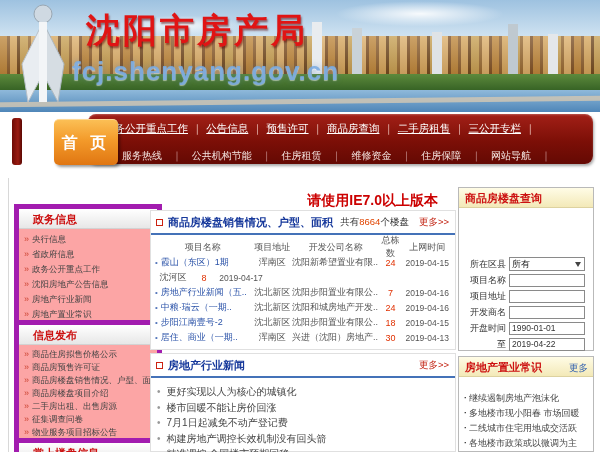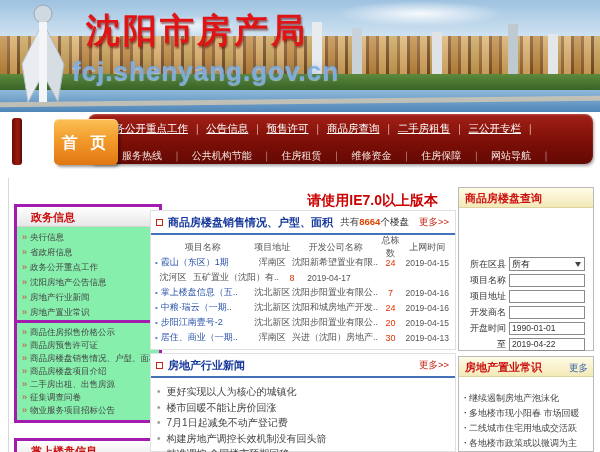--- a/index.html
+++ b/index.html
@@ -42,38 +42,38 @@
   .nav-row2 a { color:#f5e6e2; font-size:10px; cursor:pointer; }
   .nav-row2 a::after { content:"｜"; color:#c99; margin:0 10px; }
   .home-tab { position:absolute; left:54px; top:7px; width:64px; height:46px; border-radius:5px;
     background:linear-gradient(180deg,#fbbf55 0%, #f39a2a 45%, #e07612 100%);
     border-top:1px solid #ffd894; box-shadow:2px 2px 3px rgba(0,0,0,.4);
     color:#fff; font-size:16px; font-weight:bold; text-align:center; line-height:46px; letter-spacing:4px; cursor:pointer; }
 
   .v-line { position:absolute; left:8px; top:178px; height:274px; width:1px; background:#d8d8d8; }
 
   
-  .side-box { position:absolute; left:14px; width:148px; background:#86efac; border:3px solid #a21caf; }
+  .side-box { position:absolute; left:14px; width:148px; background:#fca5a5; border:5px solid #a21caf; }
   .side-head { height:20px; background:linear-gradient(180deg,#ffffff,#e7e7e7); border-bottom:1px solid #d2d2d2;
     color:#cc1111; font-weight:bold; font-size:11px; padding:3px 0 0 14px; }
   .side-list { padding:3px 2px 3px 5px; }
   .side-item { font-size:8.5px; color:#444; line-height:15px; white-space:nowrap; overflow:hidden; cursor:pointer; }
   .side-item::before { content:"»"; color:#cc4433; margin-right:3px; font-size:9px; }
   .side-box.b2 .side-item { line-height:13px; }
 
   
   .notice { position:absolute; left:150px; top:192px; width:306px; text-align:right; padding-right:18px;
     color:#cc0000; font-size:14px; font-weight:bold; }
   .panel { position:absolute; background:#fff; border:1px solid #e0e0e0; }
   .p-head { display:flex; align-items:center; padding:4px 6px 3px 5px; border-bottom:2px solid #4472b8; }
   .sq { width:7px; height:7px; border:1px solid #cc2211; background:#fff; margin-right:5px; flex:none; }
   .p-title { color:#16389b; font-weight:bold; font-size:11px; white-space:nowrap; }
   .p-head .spacer { flex:1; }
   .count { font-size:9.5px; color:#333; white-space:nowrap; }
-  .count em { font-style:normal; color:#e04400; margin:0 0;font-weight:bold; }
+  .count em { font-style:normal; color:#e04400; margin:0 0; }
   .more { font-size:9.5px; color:#c22211; margin-left:10px; white-space:nowrap; cursor:pointer; }
 
   .sales { left:150px; top:210px; width:306px; height:140px; }
   .row { display:flex; align-items:center; padding:0 2px; }
   .thead { margin-top:4px; height:16px; }
   .thead span { color:#555; font-size:9px; }
   .trow { height:15px; }
   .c-name { width:100px; font-size:9px; white-space:nowrap; overflow:hidden; }
   .c-dist { width:40px; text-align:center; font-size:9px; color:#555; }
   .c-comp { width:88px; font-size:9px; color:#555; white-space:nowrap; overflow:hidden; }
@@ -157,20 +157,21 @@
       <div class="side-item">央行信息</div>
       <div class="side-item">省政府信息</div>
       <div class="side-item">政务公开重点工作</div>
       <div class="side-item">沈阳房地产公告信息</div>
       <div class="side-item">房地产行业新闻</div>
       <div class="side-item">房地产置业常识</div>
     </div>
   </div>
 
   <div class="side-box b2" style="top:320px;">
+    <div class="side-head">信息发布</div>
     <div class="side-list">
       <div class="side-item">商品住房拟售价格公示</div>
       <div class="side-item">商品房预售许可证</div>
       <div class="side-item">商品房楼盘销售情况、户型、面积</div>
       <div class="side-item">商品房楼盘项目介绍</div>
       <div class="side-item">二手房出租、出售房源</div>
       <div class="side-item">征集调查问卷</div>
       <div class="side-item">物业服务项目招标公告</div>
     </div>
   </div>
@@ -198,43 +199,42 @@
     </div>
     <div class="row trow">
       <span class="c-name">霞山（东区）1期</span>
       <span class="c-dist">浑南区</span>
       <span class="c-comp">沈阳新希望置业有限..</span>
       <span class="c-cnt">24</span>
       <span class="c-date">2019-04-15</span>
     </div>
     <div class="row trow">
       <span class="c-dist">沈河区</span>
-      <span class="c-comp">五矿置业（沈阳）有..</span>
       <span class="c-cnt">8</span>
       <span class="c-date">2019-04-17</span>
     </div>
     <div class="row trow">
-      <span class="c-name">掌上楼盘信息（五..</span>
+      <span class="c-name">房地产行业新闻（五..</span>
       <span class="c-dist">沈北新区</span>
       <span class="c-comp">沈阳步阳置业有限公..</span>
       <span class="c-cnt">7</span>
       <span class="c-date">2019-04-16</span>
     </div>
     <div class="row trow">
       <span class="c-name">中粮·瑞云（一期..</span>
       <span class="c-dist">沈北新区</span>
       <span class="c-comp">沈阳和城房地产开发..</span>
       <span class="c-cnt">24</span>
       <span class="c-date">2019-04-16</span>
     </div>
     <div class="row trow">
       <span class="c-name">步阳江南壹号-2</span>
       <span class="c-dist">沈北新区</span>
       <span class="c-comp">沈阳步阳置业有限公..</span>
-      <span class="c-cnt">20</span>
+      <span class="c-cnt">18</span>
       <span class="c-date">2019-04-15</span>
     </div>
     <div class="row trow">
       <span class="c-name">居住、商业（一期..</span>
       <span class="c-dist">浑南区</span>
       <span class="c-comp">兴进（沈阳）房地产..</span>
       <span class="c-cnt">30</span>
       <span class="c-date">2019-04-13</span>
     </div>
   </div>

